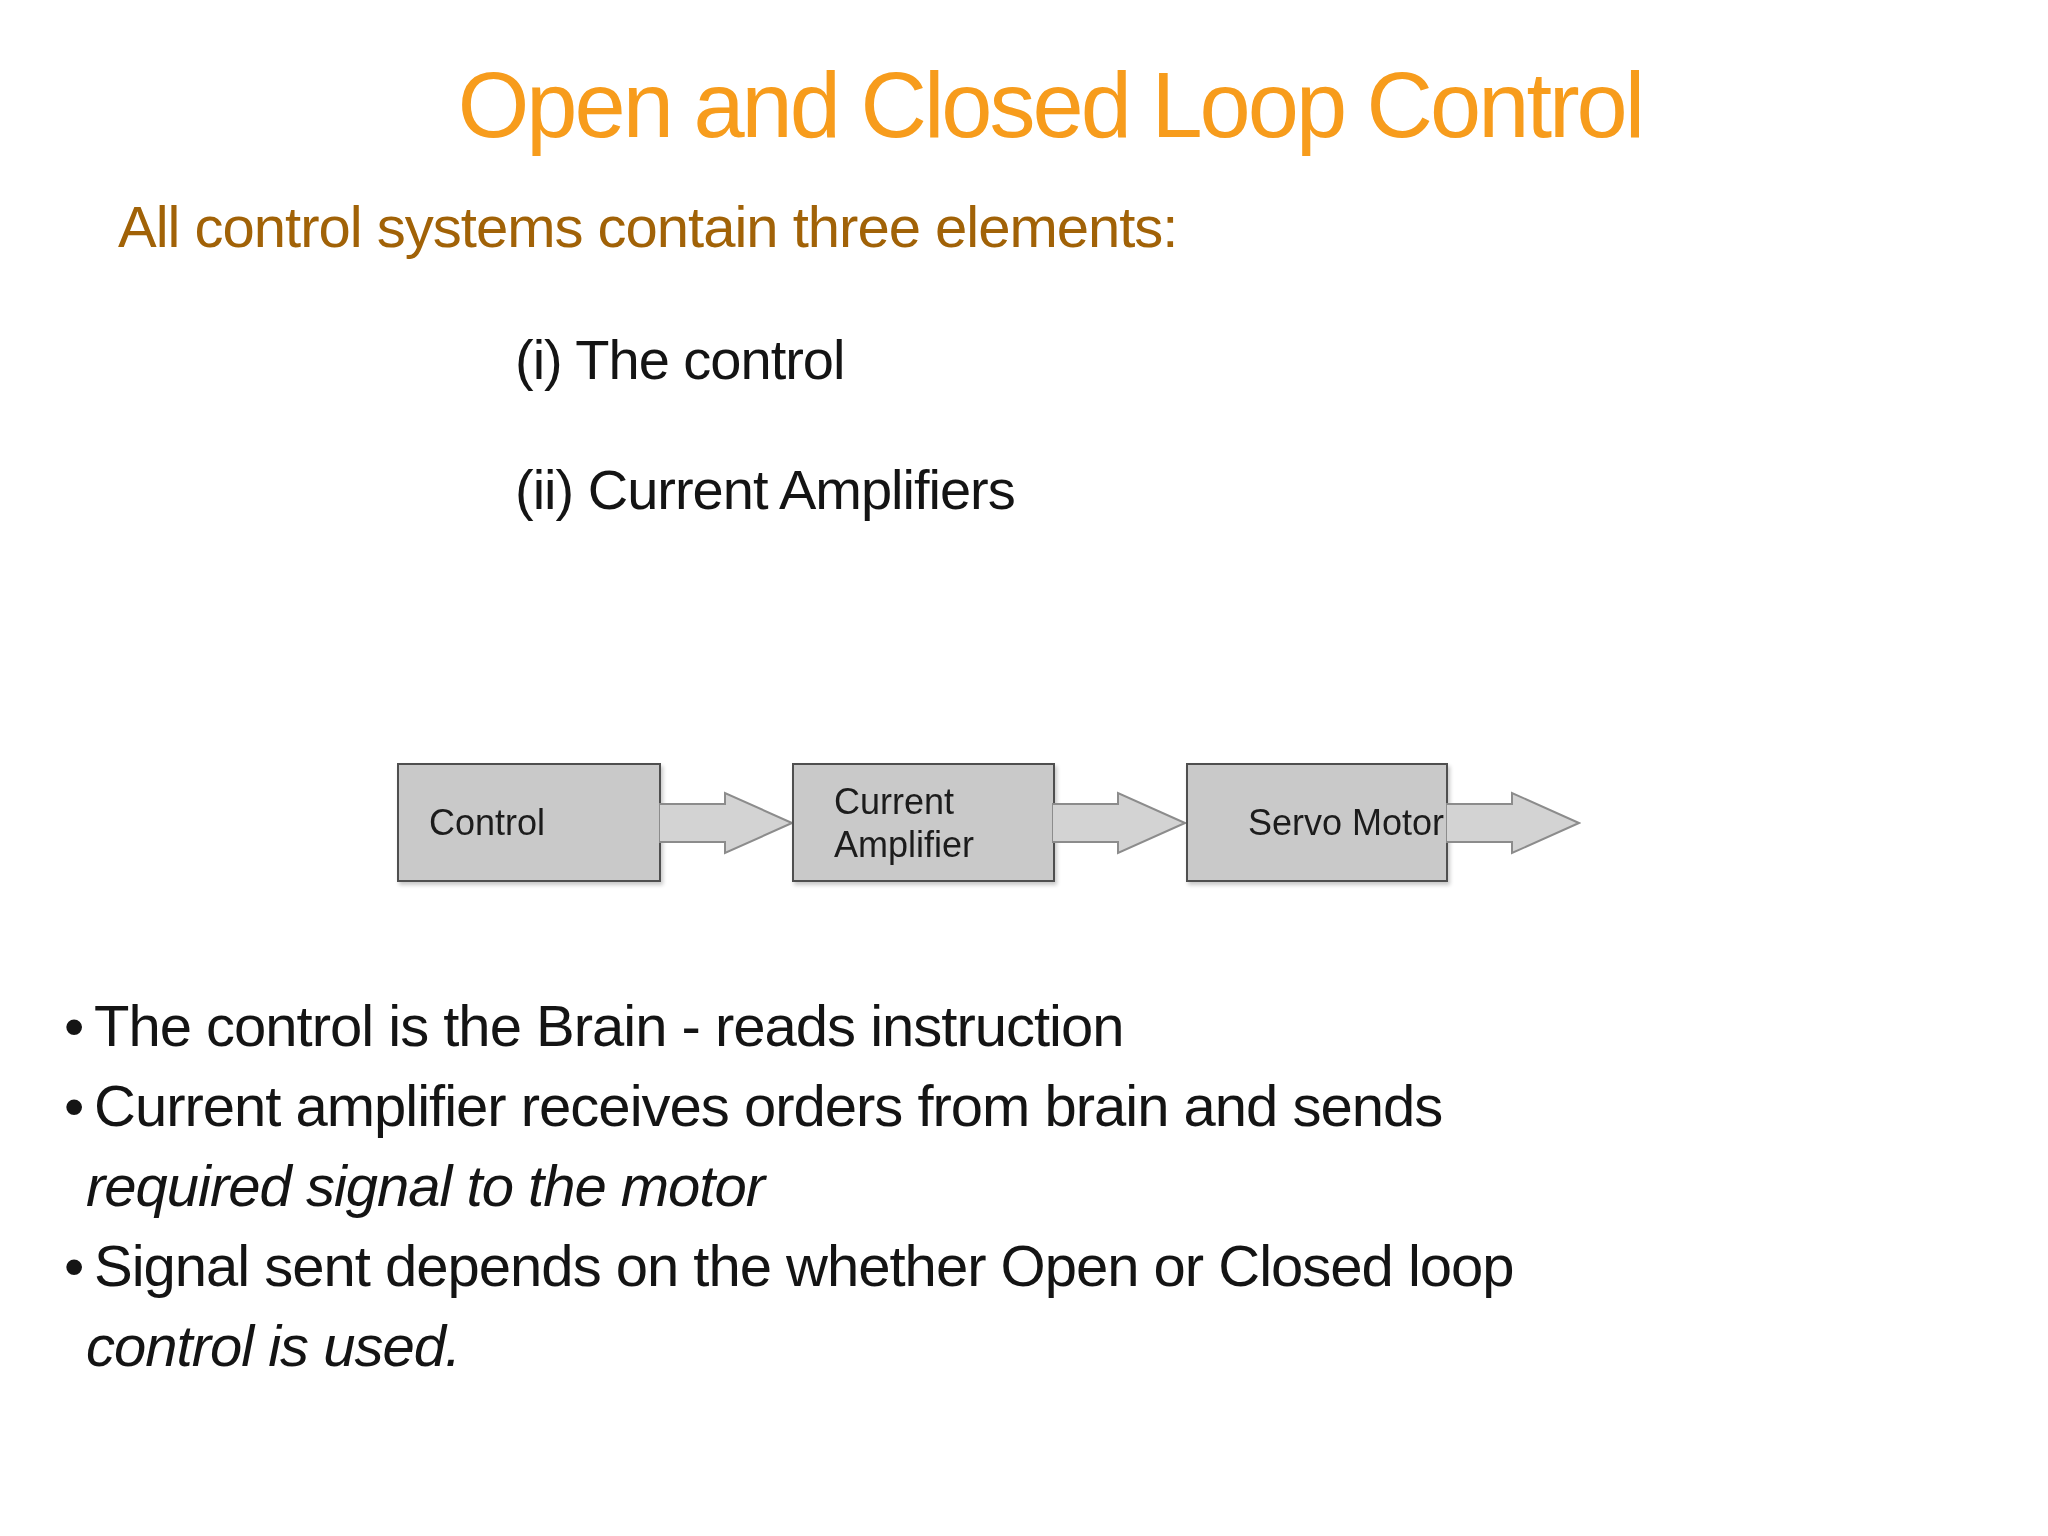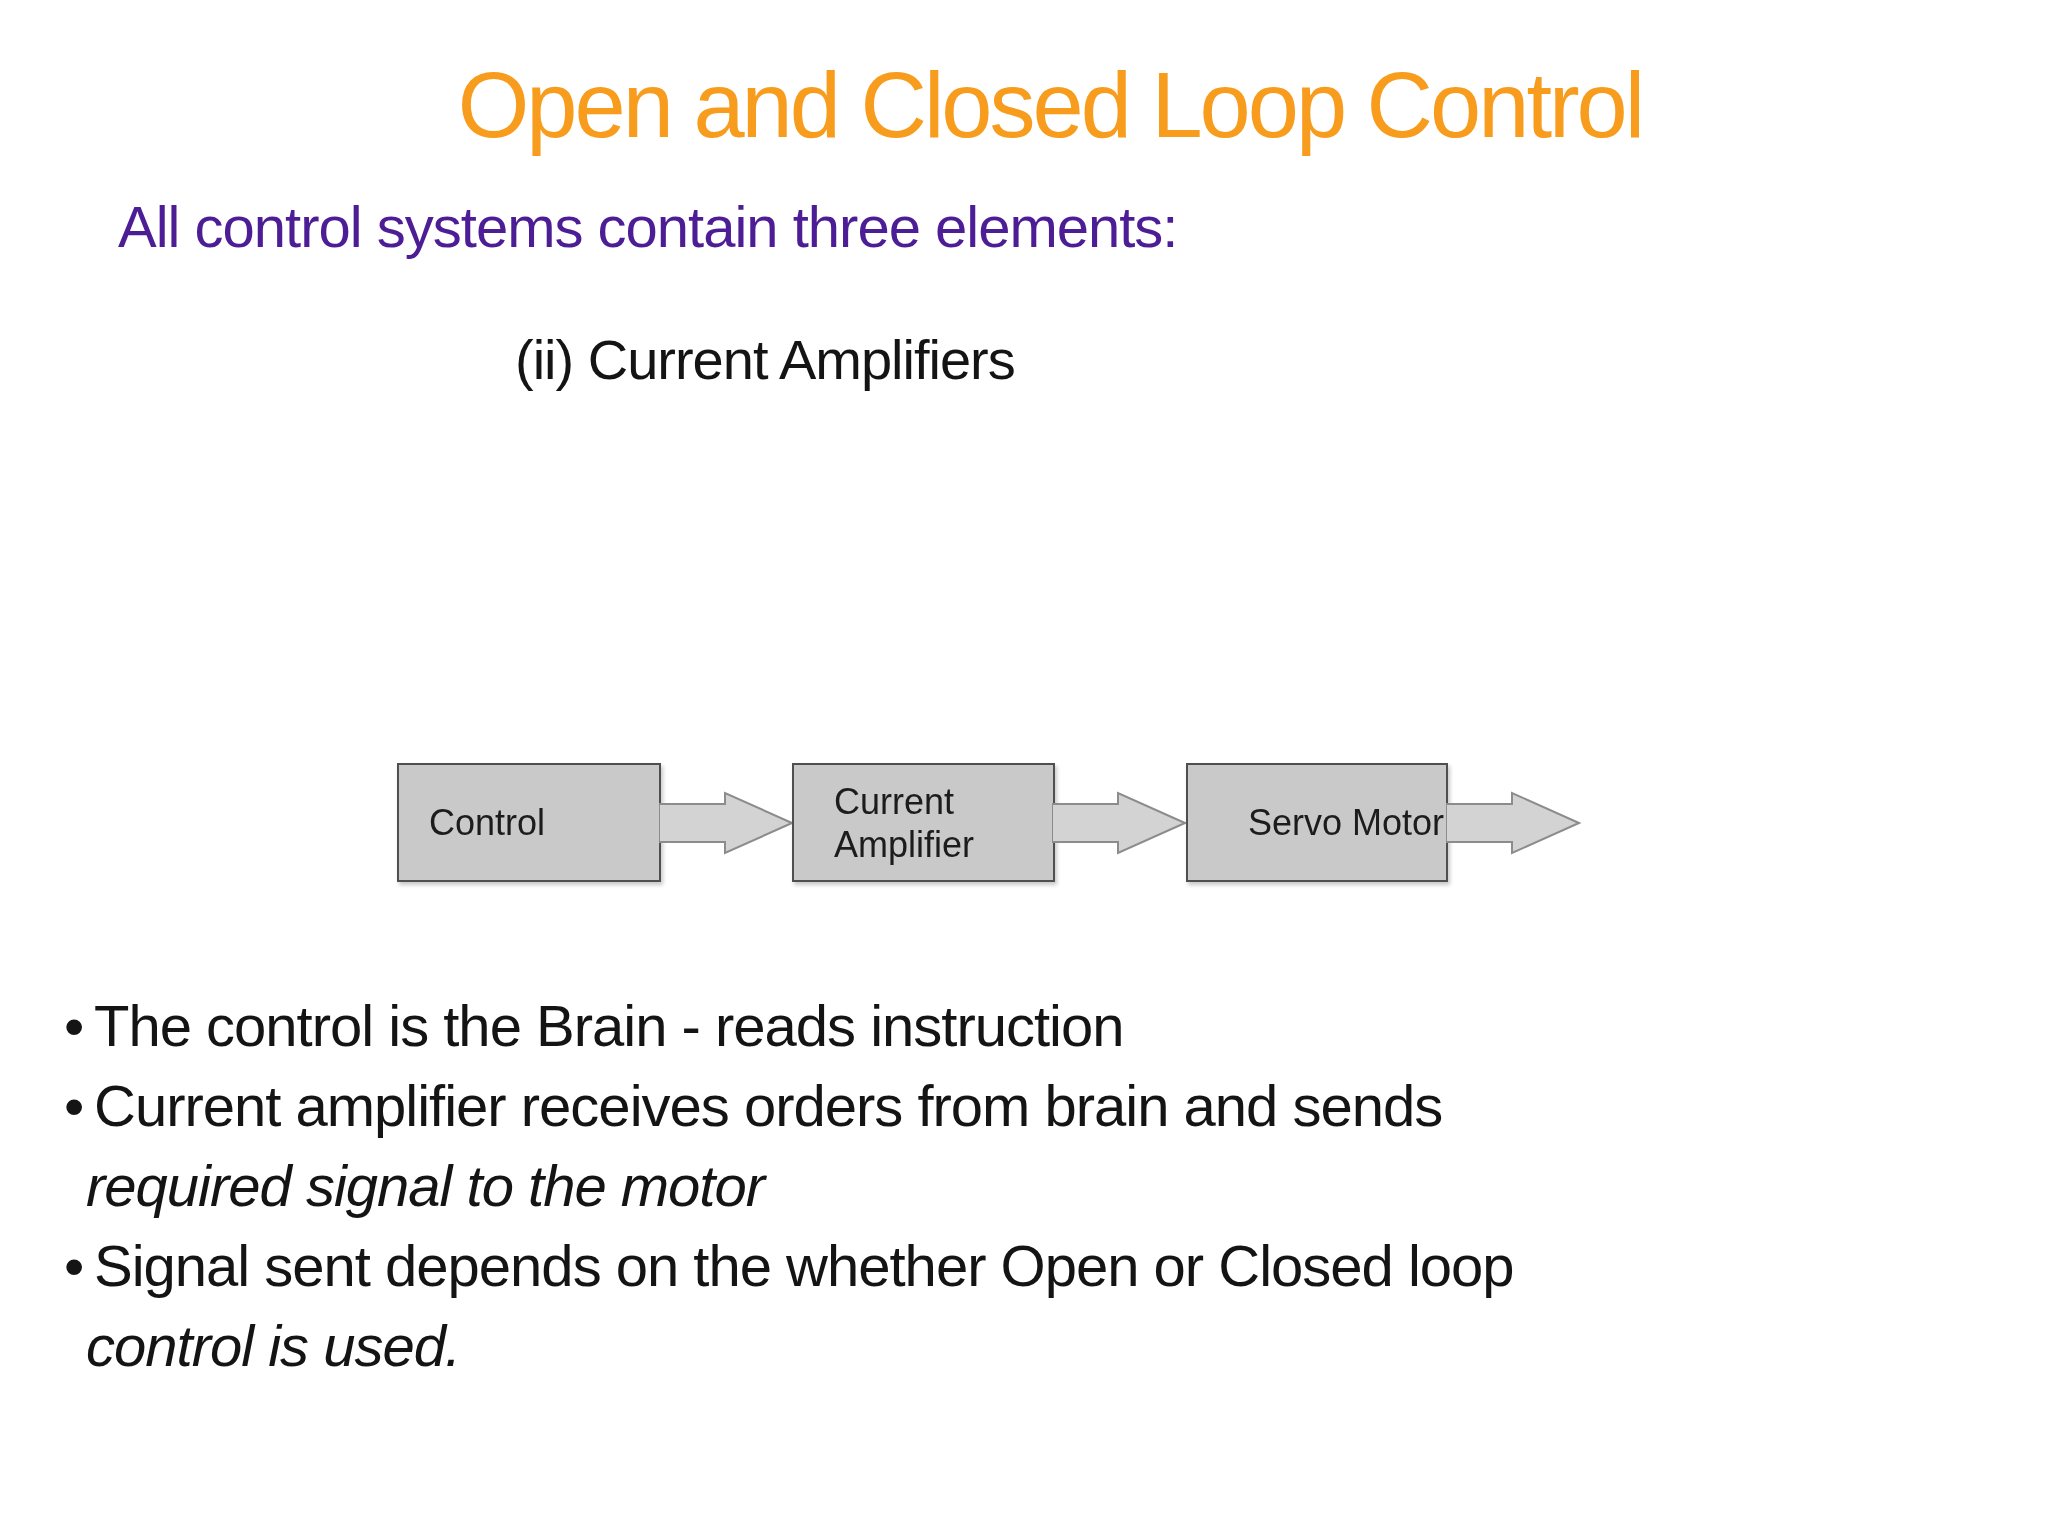--- a/index.html
+++ b/index.html
@@ -31,21 +31,21 @@
   }
 
   
   .intro {
     position: absolute;
     top: 191px;
     left: 118px;
     font-size: 58px;
     line-height: 72px;
     letter-spacing: -1px;
-    color: #4c1d95;
+    color: #a16207;
   }
 
   
   .num-list {
     position: absolute;
     top: 325px;
     left: 515px;
   }
   .num-item {
     font-size: 56px;
@@ -113,20 +113,21 @@
 </head>
 <body>
 
 <div class="slide">
 
   <h1 class="title">Open and Closed Loop Control</h1>
 
   <div class="intro">All control systems contain three elements:</div>
 
   <div class="num-list">
+    <div class="num-item">(i) The control</div>
     <div class="num-item">(ii) Current Amplifiers</div>
   </div>
 
   <div class="diagram">
 
     <div class="dbox dbox-1">
       <span class="dlabel">Control</span>
     </div>
 
     <svg class="flow-arrow arrow-1" viewBox="0 0 135 64">

